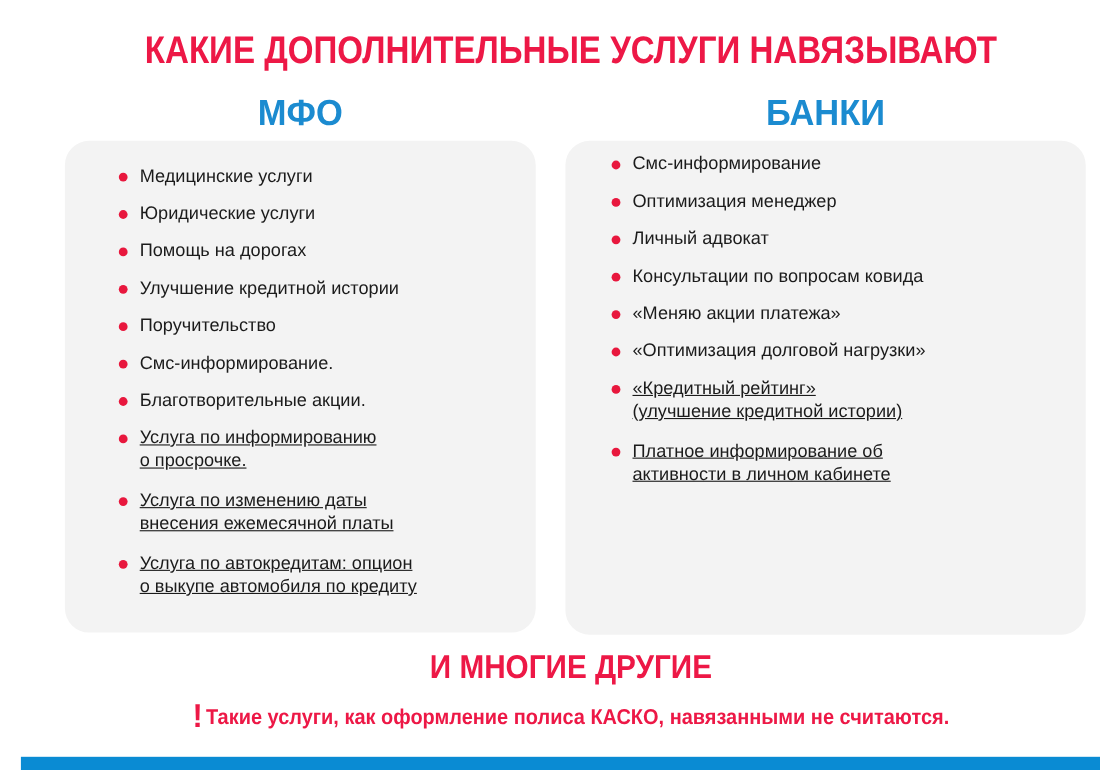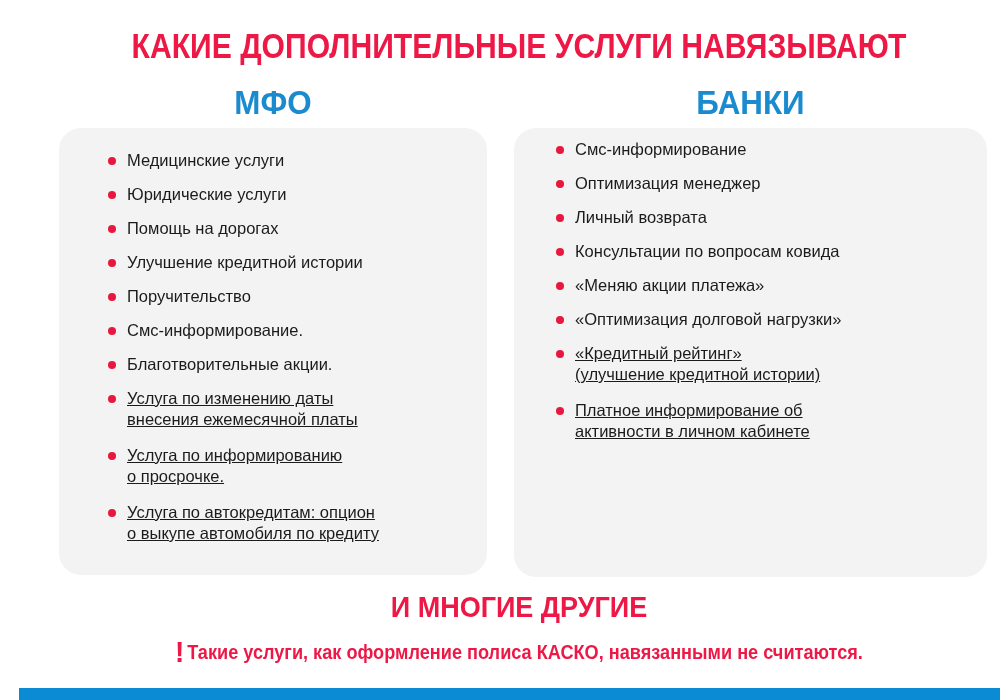--- a/index.html
+++ b/index.html
@@ -202,49 +202,49 @@
         <li>
           <span class="dot"></span>
           <span class="txt">Смс-информирование.</span>
         </li>
         <li>
           <span class="dot"></span>
           <span class="txt">Благотворительные акции.</span>
         </li>
         <li class="two-line">
           <span class="dot"></span>
+          <span class="txt">Услуга по информированию
+о просрочке.</span>
+        </li>
+        <li class="two-line">
+          <span class="dot"></span>
           <span class="txt">Услуга по изменению даты
 внесения ежемесячной платы</span>
         </li>
         <li class="two-line">
           <span class="dot"></span>
-          <span class="txt">Услуга по информированию
-о просрочке.</span>
-        </li>
-        <li class="two-line">
-          <span class="dot"></span>
           <span class="txt">Услуга по автокредитам: опцион
 о выкупе автомобиля по кредиту</span>
         </li>
       </ul>
   </div>
 
   <div class="card right">
     <ul class="svc-list right">
         <li>
           <span class="dot"></span>
           <span class="txt">Смс-информирование</span>
         </li>
         <li>
           <span class="dot"></span>
           <span class="txt">Оптимизация менеджер</span>
         </li>
         <li>
           <span class="dot"></span>
-          <span class="txt">Личный возврата</span>
+          <span class="txt">Личный адвокат</span>
         </li>
         <li>
           <span class="dot"></span>
           <span class="txt">Консультации по вопросам ковида</span>
         </li>
         <li>
           <span class="dot"></span>
           <span class="txt">«Меняю акции платежа»</span>
         </li>
         <li>

